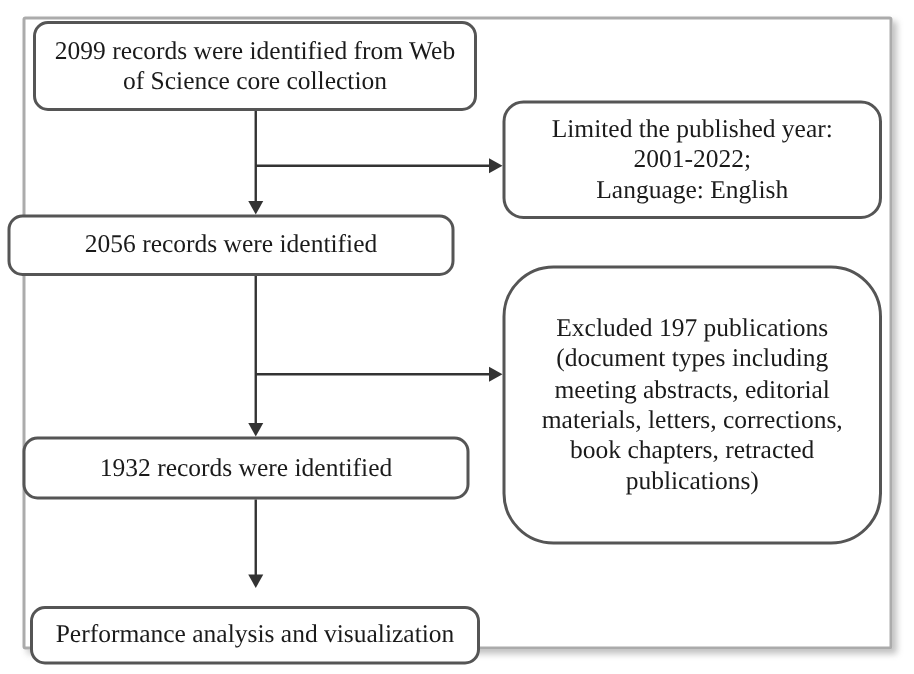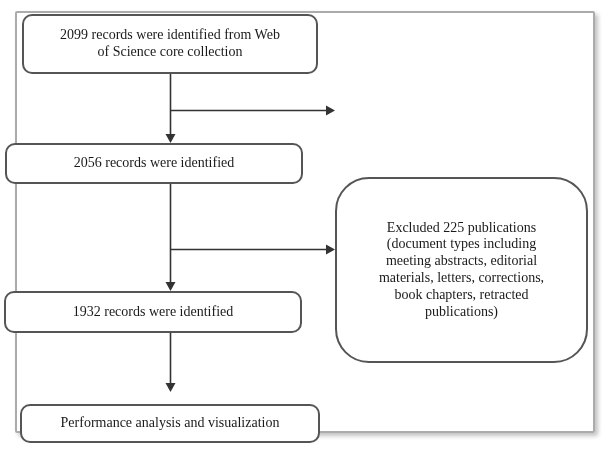--- a/index.html
+++ b/index.html
@@ -37,28 +37,28 @@
     position: absolute;
     display: flex;
     align-items: center;
     justify-content: center;
     text-align: center;
     white-space: pre-line;
     box-sizing: border-box;
     border: 2px solid var(--box-border);
     background: var(--background);
     color: var(--text);
-    font-size: 14px;
+    font-size: 17px;
     line-height: 1.2;
     border-radius: 10px;
     padding: 16px 6px;
   }
   .box-2099  { left: 22px;  top: 14px;  width: 296px; height: 60px; }
   .box-2056  { left: 5px;  top: 143px; width: 298px; height: 41px; }
-  .box-1932  { left: 4px;  top: 291px; width: 298px; height: 42px; }
+  .box-1932  { left: 15px;  top: 291px; width: 298px; height: 42px; }
   .box-final { left: 20px;  top: 404px; width: 300px; height: 39px; }
   .side-limit {
     left: 335px; top: 67px; width: 253px; height: 79px;
     border-radius: 14px;
   }
   .side-excluded {
     left: 335px; top: 177px; width: 253px; height: 186px;
     border-radius: 34px;
   }
   .arrows {
@@ -79,22 +79,25 @@
 
   <div class="box box-2099">2099 records were identified from Web
 of Science core collection</div>
 
   <div class="box box-2056">2056 records were identified</div>
 
   <div class="box box-1932">1932 records were identified</div>
 
   <div class="box box-final">Performance analysis and visualization</div>
 
+  <div class="box side-limit">Limited the published year:
+2001-2022;
+Language: English</div>
 
-  <div class="box side-excluded">Excluded 225 publications
+  <div class="box side-excluded">Excluded 197 publications
 (document types including
 meeting abstracts, editorial
 materials, letters, corrections,
 book chapters, retracted
 publications)</div>
 
   <svg class="arrows" viewBox="0 0 609 449" xmlns="http://www.w3.org/2000/svg" aria-hidden="true">
 
     <line x1="170.5" y1="74" x2="170.5" y2="135"></line>
     <polygon points="165.5,134 175.5,134 170.5,143"></polygon>

